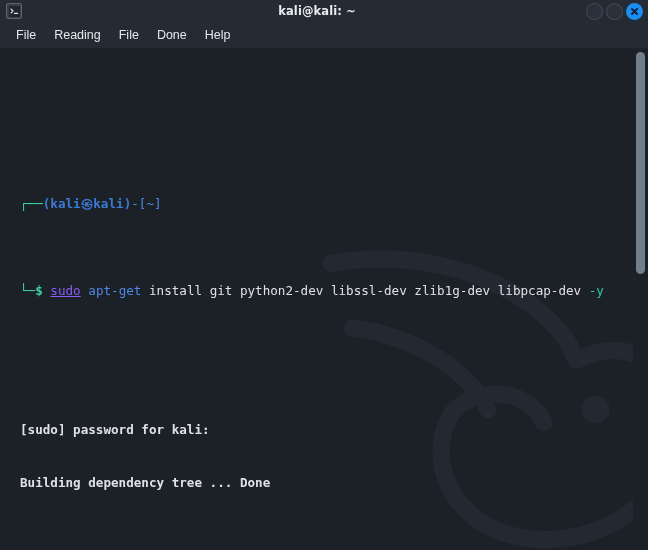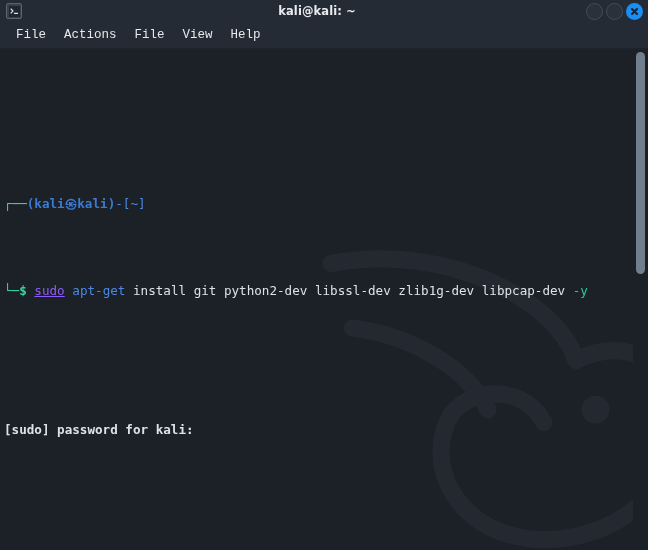--- a/index.html
+++ b/index.html
@@ -93,21 +93,21 @@
     height: 26px;
     min-height: 26px;
     background: #252b35;
     display: flex;
     align-items: center;
     padding-left: 7px;
     flex: 0 0 auto;
     border-bottom: 1px solid #1e242d;
   }
   .menu-item {
-    font-family: Liberation Mono, monospace;
+    font-family: Liberation Sans, sans-serif;
     font-size: 12.5px;
     color: #e6e8ea;
     padding: 2px 9px;
     border-radius: 2px;
     white-space: nowrap;
     cursor: default;
   }
 
   
   .term-wrap {
@@ -124,21 +124,21 @@
     height: 430px;
     opacity: 0.5;
     pointer-events: none;
   }
   .term {
     position: absolute;
     left: 0;
     top: 0;
     right: 15px;
     bottom: 0;
-    padding: 6px 0 0 4px;
+    padding: 6px 0 0 20px;
     box-sizing: border-box;
     font-family: "DejaVu Sans Mono", monospace;
     font-size: 12.6px;
     line-height: 17.45px;
     color: #dfe2e5;
     white-space: pre;
     overflow: hidden;
   }
   .term .ln { display: block; height: 17.45px; font-weight: bold; }
 
@@ -194,23 +194,23 @@
       <div class="wbtn close">
         <svg width="11" height="11" viewBox="0 0 11 11">
           <path d="M3 3 L8 8 M8 3 L3 8" stroke="#10243b" stroke-width="2.1" stroke-linecap="round"></path>
         </svg>
       </div>
     </div>
   </div>
 
   <div class="menubar">
     <div class="menu-item">File</div>
-    <div class="menu-item">Actions</div>
+    <div class="menu-item">Reading</div>
     <div class="menu-item">File</div>
-    <div class="menu-item">View</div>
+    <div class="menu-item">Done</div>
     <div class="menu-item">Help</div>
   </div>
 
   <div class="term-wrap">
 
     <div class="watermark">
       <svg viewBox="0 0 400 400" width="430" height="430">
         <g fill="none" stroke="#2c323c" stroke-width="16" stroke-linecap="round">
           <path d="M40 60 C150 40 250 95 268 150"></path>
           <path d="M268 150 C330 120 372 170 358 232 C344 296 268 330 205 312 C150 296 128 240 152 200"></path>
@@ -229,20 +229,21 @@
 
       
       <span class="promptline1"><span class="c-green">┌──</span><span class="c-blue">(</span><span class="c-blue">kali</span><span class="c-blue">㉿</span><span class="c-blue">kali</span><span class="c-blue">)</span><span class="c-blue2">-</span><span class="c-blue2">[~]</span></span>
 
       
       <span class="promptline2"><span class="c-green">└─</span><span class="c-green bold">$</span><span class="c-white"> </span><span class="c-cyan u">sudo</span><span class="c-white"> </span><span class="c-blue2">apt-get</span><span class="c-white"> </span><span class="c-white">install git python2-dev libssl-dev zlib1g-dev libpcap-dev</span><span class="c-white"> </span><span class="c-teal">-y</span></span>
 
       
       <span class="ln"></span>
       <span class="ln">[sudo] password for kali:</span>
+      <span class="ln">Building dependency tree ... Done</span>
       
       
       
       
       
       
       
       
       
       

